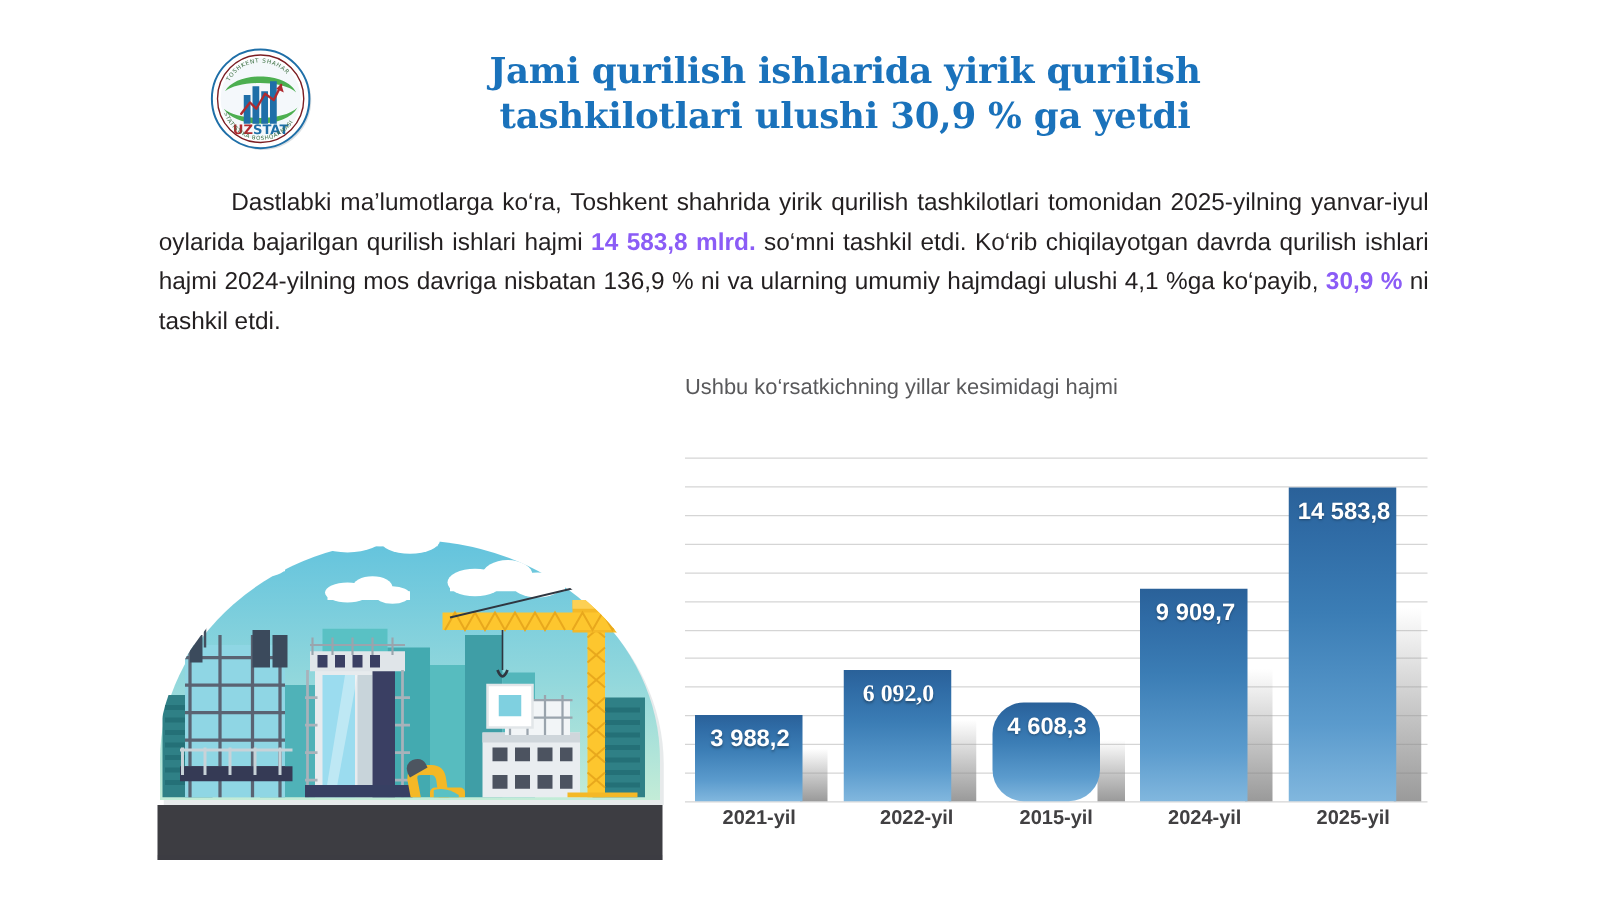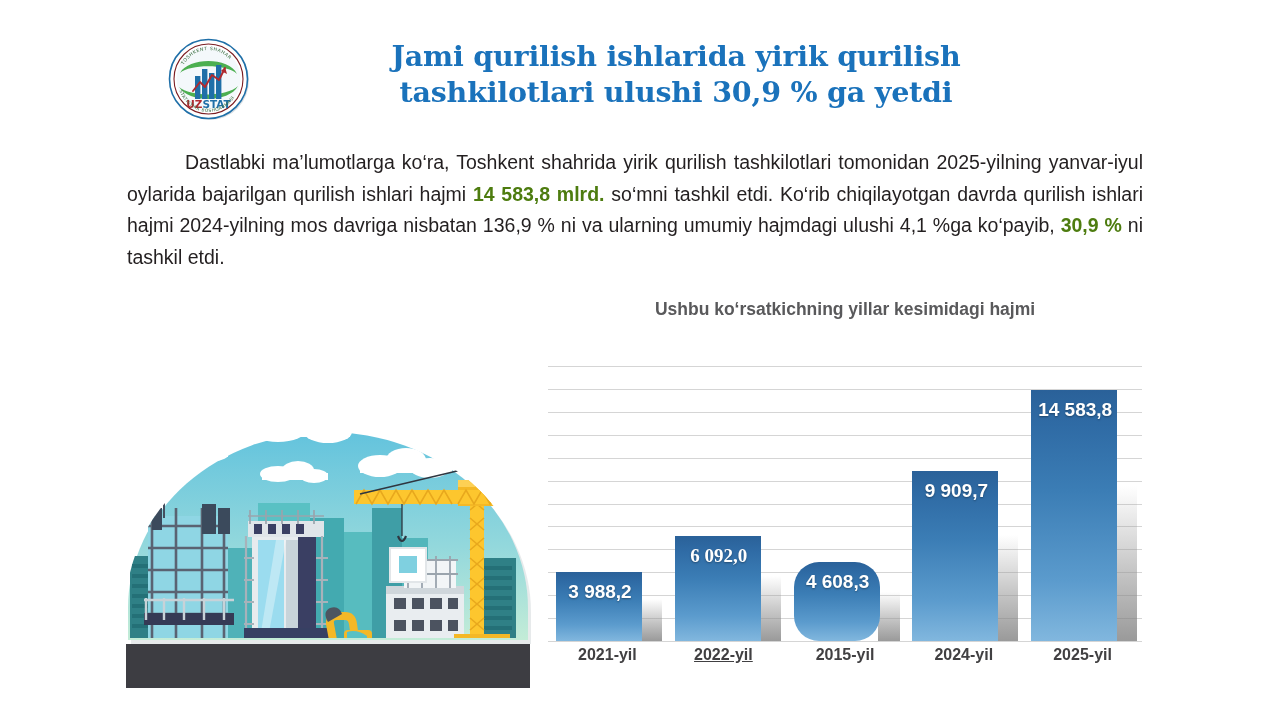--- a/index.html
+++ b/index.html
@@ -42,42 +42,42 @@
     position: absolute;
     left: 127px; top: 147px;
     width: 1016px;
     font-size: 19.5px;
     line-height: 31.5px;
     color: #231f20;
     text-align: justify;
     text-justify: inter-word;
   }
   #body-text p { text-indent: 58px; }
-  .hl { color: #4d7c0f; font-weight: bold; }
+  .hl { color: #8b5cf6; font-weight: bold; }
 
   
   #illustration {
     position: absolute;
     left: 118px; top: 408px;
     width: 420px; height: 280px;
   }
 
   
   #chart-block {
     position: absolute;
     left: 548px; top: 297px;
     width: 594px; height: 380px;
   }
   #chart-subtitle {
     position: absolute;
     left: 0; top: 0;
     width: 594px;
-    text-align: center;
+    text-align: left;
     font-size: 17.5px;
-    font-weight: bold;
+    font-weight: normal;
     color: #59595b;
     line-height: 25px;
   }
   #chart-subtitle .ital { font-style: italic; }
 
   #plot {
     position: absolute;
     left: 0; top: 69px;
     width: 594px; height: 275px;
   }
@@ -513,19 +513,19 @@
           <div class="bar-shadow" style="height: 155.409px;"></div>
           <div class="bar" style="height: 250.659px;">
             <div class="bar-value">14 583,8</div>
           </div>
         </div>
       </div>
   </div>
 
   <div id="xlabels">
       <div class="xlabel" style="left: 0px;">2021-yil</div>
-      <div class="xlabel" style="left: 116px; text-decoration: underline;">2022-yil</div>
+      <div class="xlabel" style="left: 126px;">2022-yil</div>
       <div class="xlabel" style="left: 237.6px;">2015-yil</div>
       <div class="xlabel" style="left: 356.4px;">2024-yil</div>
       <div class="xlabel" style="left: 475.2px;">2025-yil</div>
     </div>
 
 </div>
 
 </body></html>

